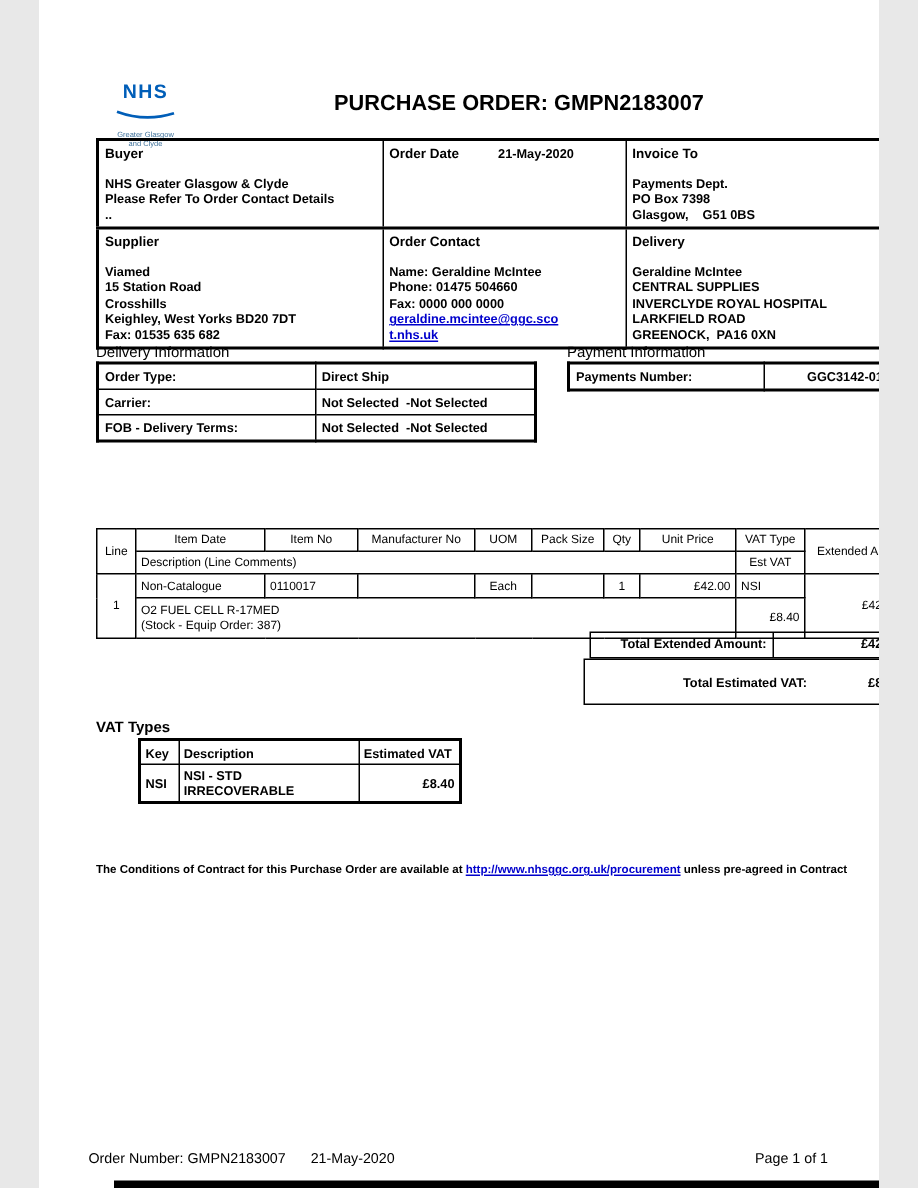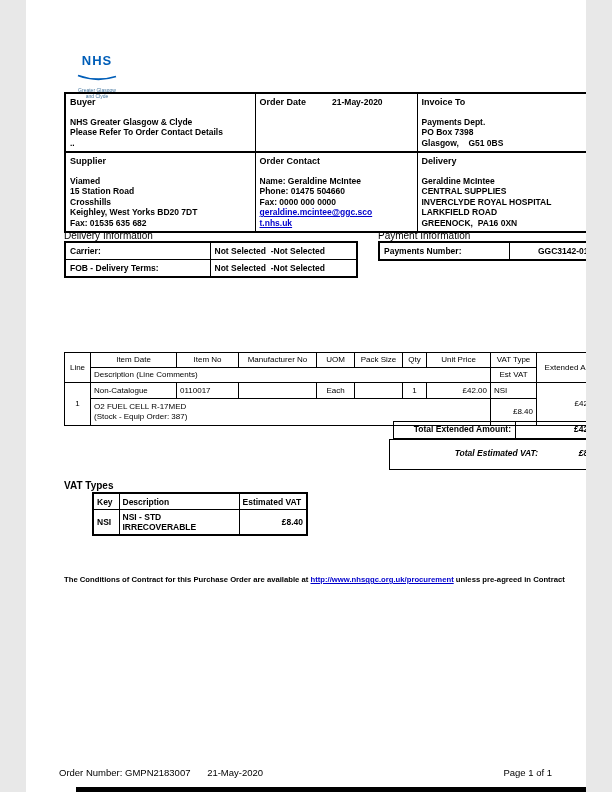--- a/index.html
+++ b/index.html
@@ -52,21 +52,21 @@
   .items tr.rowB td{height:24px;}
   .items .desc-cell{vertical-align:middle;}
 
   
   .totbox{position:absolute;border:1px solid #000;display:flex;align-items:stretch;}
   .tot1{left:367px;top:421px;width:209px;height:16px;}
   .tot1 .lbl{flex:1;border-right:1px solid #000;text-align:right;padding:2px 4px 0 0;
              font-size:8.5px;font-weight:bold;}
   .tot1 .val{width:84px;text-align:right;padding:2px 3px 0 0;font-size:8.5px;font-weight:bold;}
   .tot2{left:363px;top:439px;width:213px;height:29px;flex-direction:column;justify-content:center;}
-  .tot2 .trow{display:flex;height:14px;align-items:flex-start;font-style:italic;}
+  .tot2 .trow{display:flex;height:14px;align-items:center;}
   .tot2 .lbl{flex:1;text-align:right;font-size:8.5px;font-weight:bold;}
   .tot2 .val{width:62px;text-align:right;padding-right:3px;font-size:8.5px;font-weight:bold;}
 
   
   .vat-table{position:absolute;left:38px;top:492px;border:2px solid #000;width:214px;margin-left:28px;}
   .vat-table td{border:1px solid #000;font-size:8.5px;font-weight:bold;padding:2px 3px;height:11px;}
 
   
   .conditions{position:absolute;left:38px;top:575px;width:540px;
               font-size:7.7px;font-weight:bold;line-height:9px;}
@@ -86,20 +86,21 @@
     <div class="nhs">NHS</div>
     <svg width="42" height="7" viewBox="0 0 42 7">
       <path d="M2 1.5 Q21 8.5 40 2.5" stroke="#005EB8" stroke-width="1.8" fill="none"></path>
     </svg>
     <div class="org">
       <div>Greater Glasgow</div>
       <div>and Clyde</div>
     </div>
   </div>
 
+  <div class="po-title">PURCHASE ORDER: GMPN2183007</div>
 
   <table class="htable">
     <colgroup>
         <col style="width:190px">
         <col style="width:162px">
         <col style="width:186px">
       </colgroup>
     <tbody>
         <tr>
       <td>
@@ -152,20 +153,24 @@
   </tbody>
     </table>
 
   <div class="sec-title" style="left:38px;top:230px;">Delivery Information</div>
   <table class="info-table" style="left:38px;top:241px;width:292px;">
     <colgroup>
         <col style="width:145px">
         <col style="width:147px">
       </colgroup>
     <tbody>
+        <tr>
+      <td>Order Type:</td>
+      <td class="val-left">Direct Ship</td>
+    </tr>
     <tr>
       <td>Carrier:</td>
       <td class="val-left">Not Selected  -Not Selected</td>
     </tr>
     <tr>
       <td>FOB - Delivery Terms:</td>
       <td class="val-left">Not Selected  -Not Selected</td>
     </tr>
   </tbody>
     </table>

